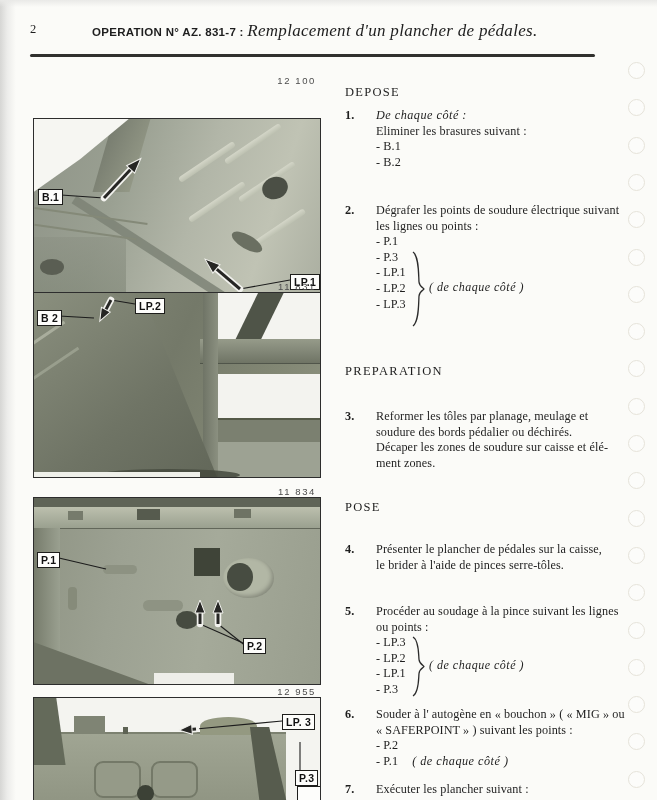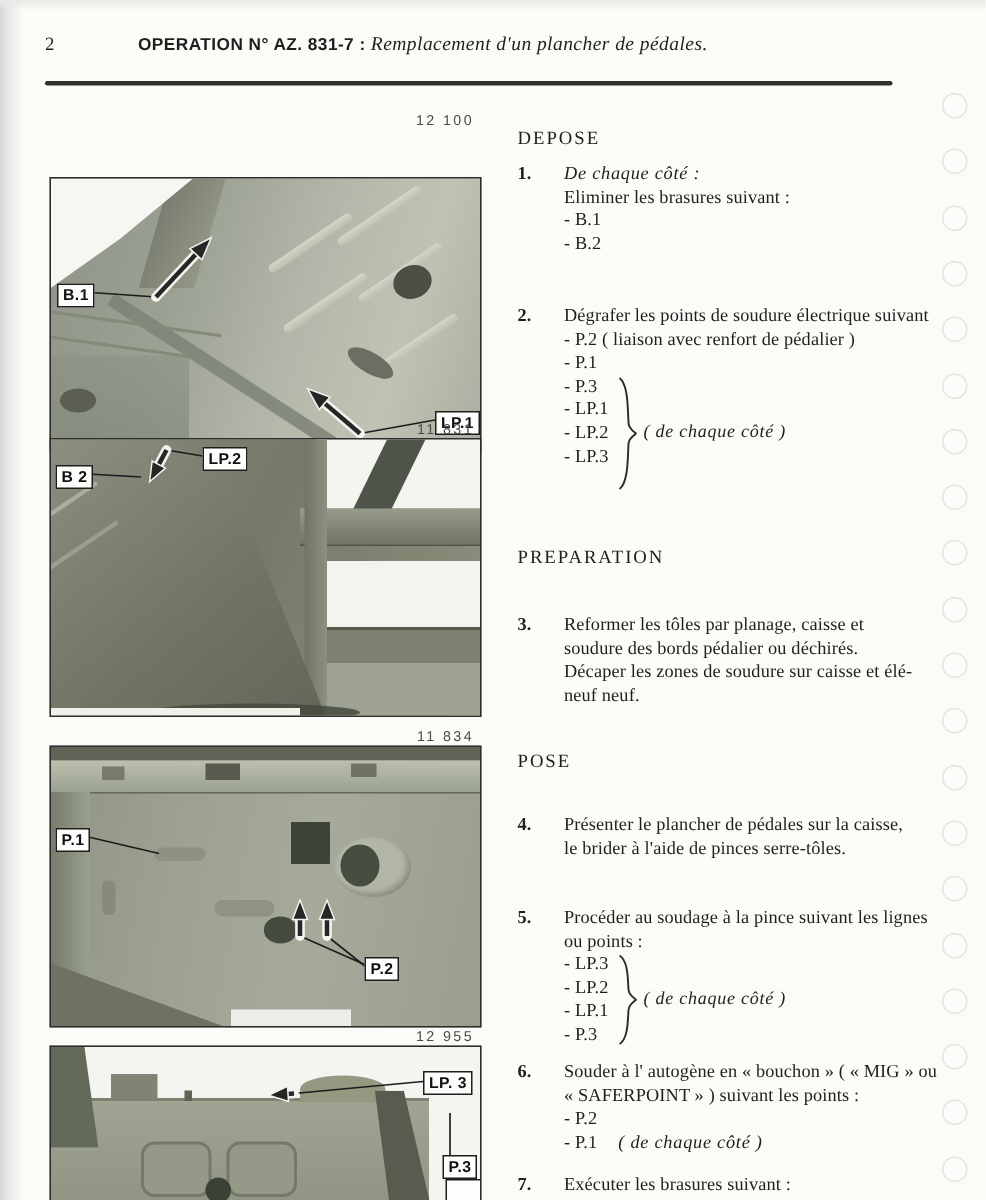--- a/index.html
+++ b/index.html
@@ -12,21 +12,21 @@
   .edge-left{position:absolute;left:0;top:0;width:16px;height:100%;
     background:linear-gradient(90deg,#d6d6d4 0%,#ececea 45%,rgba(251,251,248,0) 100%);}
   .edge-top{position:absolute;left:0;top:0;width:100%;height:7px;
     background:linear-gradient(#e9e9e7,rgba(251,251,248,0));}
   .hole{position:absolute;left:628px;width:15px;height:15px;border-radius:50%;
     border:1.6px solid #e6e3da;background:#fcfcfa;}
   .page-num{position:absolute;left:30px;top:22px;font-size:12.5px;}
   .header-title{position:absolute;left:92px;top:21px;font-size:12px;white-space:pre;}
   .header-title .op{font-family:"Liberation Sans",sans-serif;font-weight:bold;
     font-size:11.5px;letter-spacing:.3px;}
-  .header-title .desc{font-style:italic;font-size:13px;letter-spacing:.3px;}
+  .header-title .desc{font-style:italic;font-size:17px;letter-spacing:.3px;}
   .rule{position:absolute;left:30px;top:54px;width:565px;height:3px;background:#30302e;border-radius:2px;}
 
   .figure{position:absolute;left:33px;width:286px;}
   .figure1{top:75px;} .figure2{top:281px;} .figure3{top:486px;} .figure4{top:686px;}
   .fig-number{font-family:"Liberation Sans",sans-serif;font-size:9.5px;color:#4c4c4c;
     letter-spacing:1.6px;text-align:right;padding-right:3px;height:11px;line-height:11px;}
   .photo{position:relative;width:286px;border:1.2px solid #2d2d2d;overflow:hidden;background:#a9ad9e;margin-top:0;}
   .ph1{height:182px;margin-top:32px;} .ph2{height:184px;} .ph3{height:186px;} .ph4{height:112px;}
   .art{position:absolute;}
   .callouts{position:absolute;inset:0;width:100%;height:100%;}
@@ -226,40 +226,40 @@
           <div class="line italic">De chaque côté :</div>
           <div class="line">Eliminer les brasures suivant :</div>
           <div class="line">- B.1</div>
           <div class="line">- B.2</div>
         </div>
       </div>
       <div class="step" style="top: 203px;">
         <span class="step-num">2.</span>
         <div class="step-body">
           <div class="line">Dégrafer les points de soudure électrique suivant</div>
-          <div class="line">- P.2 ( liaison avec renfort de pédalier )</div>
+          <div class="line">les lignes ou points :</div>
           <div class="line">- P.1</div>
           <div class="line">- P.3</div>
           <div class="line">- LP.1</div>
           <div class="line">- LP.2</div>
           <div class="line">- LP.3</div>
         </div>
         <svg width="16" height="76" class="brace-svg" style="top: 48px;">
           <path d="M2 1 C8 5.32 7.5 22.8 8 31 C8.3 35.5 13 37.5 13 38 C13 38.5 8.3 40.5 8 45 C7.5 53.199999999999996 8 70.68 2 75" fill="none" stroke="#2b2b2b" stroke-width="1.3"></path>
         </svg>
         <div class="brace-note" style="left: 84px; top: 77px;">( de chaque côté )</div>
       </div>
       <div class="section-heading" style="top: 364px;">PREPARATION</div>
       <div class="step" style="top: 409px;">
         <span class="step-num">3.</span>
         <div class="step-body">
-          <div class="line">Reformer les tôles par planage, caisse et</div>
+          <div class="line">Reformer les tôles par planage, meulage et</div>
           <div class="line">soudure des bords pédalier ou déchirés.</div>
           <div class="line">Décaper les zones de soudure sur caisse et élé-</div>
-          <div class="line">neuf neuf.</div>
+          <div class="line">ment zones.</div>
         </div>
       </div>
       <div class="section-heading" style="top: 500px;">POSE</div>
       <div class="step" style="top: 542px;">
         <span class="step-num">4.</span>
         <div class="step-body">
           <div class="line">Présenter le plancher de pédales sur la caisse,</div>
           <div class="line">le brider à l'aide de pinces serre-tôles.</div>
         </div>
       </div>
@@ -283,18 +283,18 @@
         <div class="step-body">
           <div class="line">Souder à l' autogène en « bouchon » ( « MIG » ou</div>
           <div class="line">« SAFERPOINT » ) suivant les points :</div>
           <div class="line">- P.2</div>
           <div class="line">- P.1<span class="inline-note">( de chaque côté )</span></div>
         </div>
       </div>
       <div class="step" style="top: 782px;">
         <span class="step-num">7.</span>
         <div class="step-body">
-          <div class="line">Exécuter les brasures suivant :</div>
+          <div class="line">Exécuter les plancher suivant :</div>
           <div class="line">- B.1<span class="inline-note">( de chaque côté )</span></div>
         </div>
       </div>
     </div>
 </div>
 
 </body></html>

